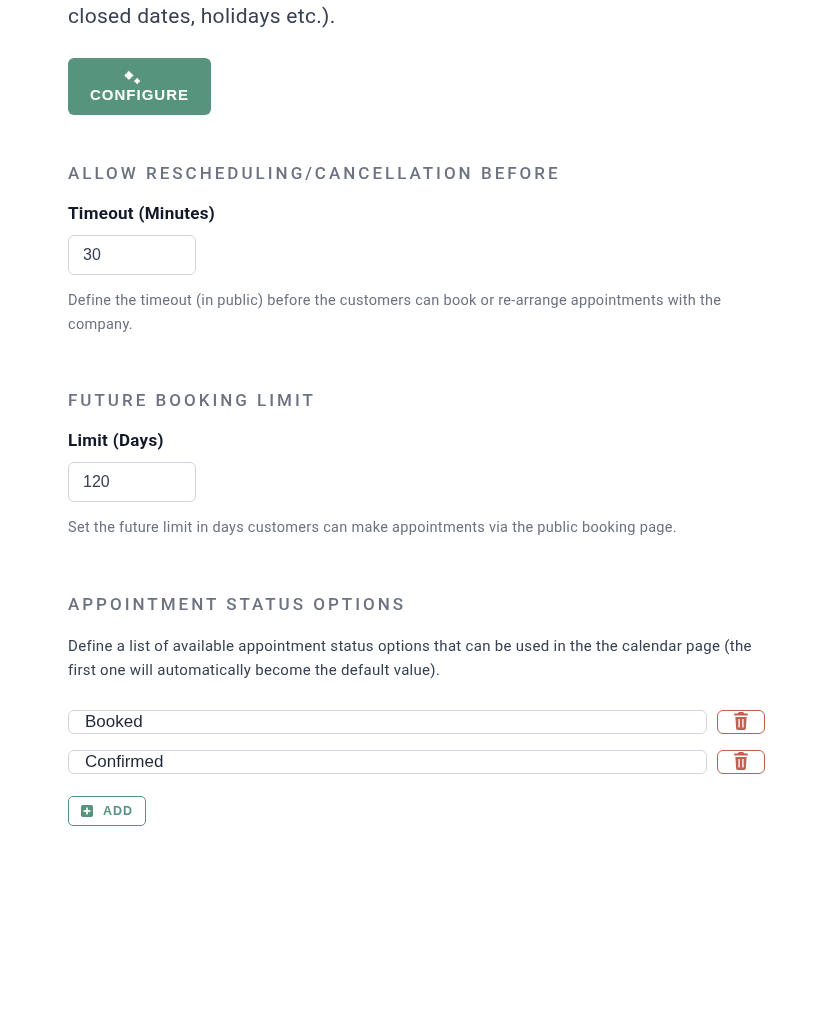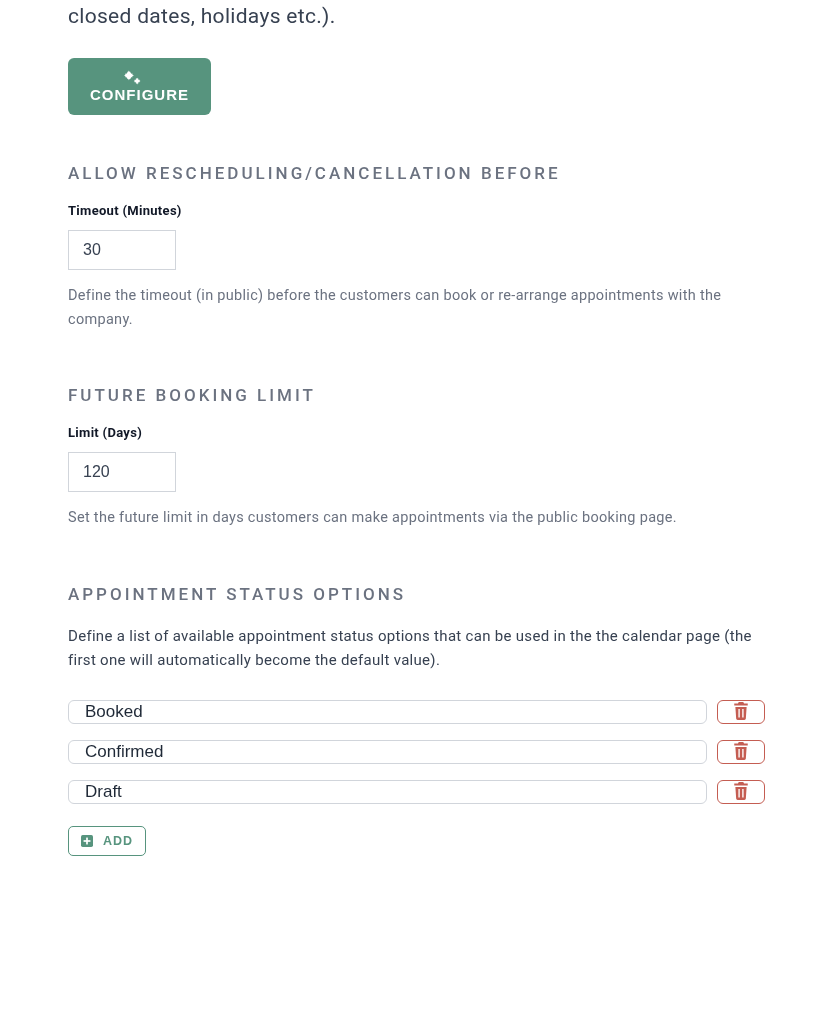--- a/index.html
+++ b/index.html
@@ -43,30 +43,30 @@
     }
     .section-heading {
       color: #6b7280;
       font-size: 17px;
       font-weight: 500;
       letter-spacing: 3px;
       margin-bottom: 20px;
     }
     .field-label {
       font-weight: 700;
-      font-size: 13px;
+      font-size: 17px;
       color: #111827;
       margin-bottom: 12px;
       letter-spacing: 0.3px;
     }
     .num-input {
-      width: 108px;
+      width: 128px;
       padding: 10px 14px;
       border: 1px solid #d1d5db;
-      border-radius: 0;
+      border-radius: 6px;
       font-size: 16px;
       color: #374151;
       outline: none;
       margin-bottom: 14px;
     }
     .helper-text {
       color: #6b7280;
       font-size: 14.5px;
       letter-spacing: 0.3px;
       line-height: 1.65;
@@ -171,28 +171,20 @@
       </button>
     </div>
     <div class="status-row">
       <input class="status-input" type="text" value="Confirmed" style="">
       <button class="delete-btn">
         <span><svg viewBox="0 0 14 16" fill="#c45d52">
             <path d="M5 0h4l.7 1.3H13v1.8H1V1.3h3.3L5 0zM2 4.5h10l-.7 10.2c-.05.7-.6 1.3-1.3 1.3H4c-.7 0-1.25-.6-1.3-1.3L2 4.5zM4.7 6.3v7.5h1.2V6.3H4.7zm3.4 0v7.5h1.2V6.3H8.1z"></path>
           </svg></span>
       </button>
     </div>
-    <div class="status-row">
-      <input class="status-input" type="text" value="Draft" style="">
-      <button class="delete-btn">
-        <span><svg viewBox="0 0 14 16" fill="#c45d52">
-            <path d="M5 0h4l.7 1.3H13v1.8H1V1.3h3.3L5 0zM2 4.5h10l-.7 10.2c-.05.7-.6 1.3-1.3 1.3H4c-.7 0-1.25-.6-1.3-1.3L2 4.5zM4.7 6.3v7.5h1.2V6.3H4.7zm3.4 0v7.5h1.2V6.3H8.1z"></path>
-          </svg></span>
-      </button>
-    </div>
   </div>
 
 <div>
   <button class="btn-add">
     <span class="icon">
       <svg width="12" height="12" viewBox="0 0 14 14" fill="#57947e">
         <rect x="0" y="0" width="14" height="14" rx="2"></rect>
         <rect x="6" y="3" width="2" height="8" fill="#ffffff"></rect>
         <rect x="3" y="6" width="8" height="2" fill="#ffffff"></rect>
       </svg>

